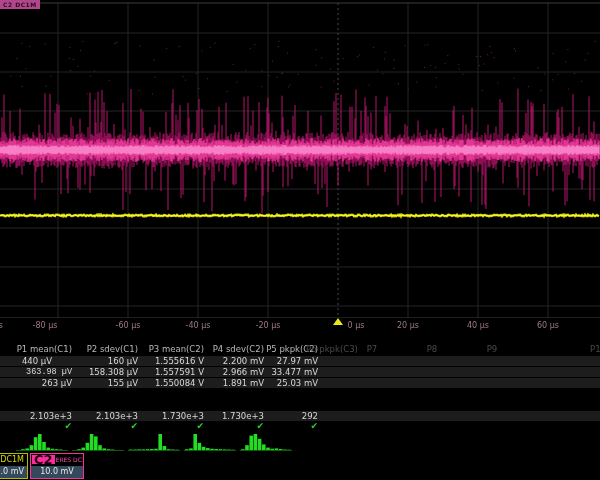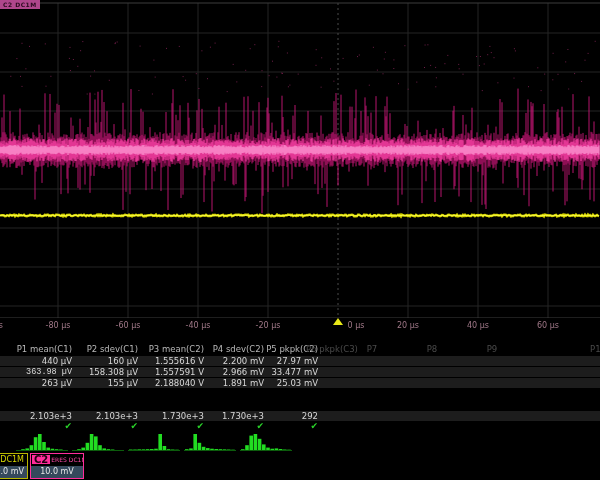--- a/index.html
+++ b/index.html
@@ -31,21 +31,21 @@
   
   #bottom-bar{left:0;top:452px;width:600px;height:28px;background:#000;}
   .ch-box{position:absolute;top:1px;height:24px;border:1px solid;overflow:hidden;font-size:8px;}
   .ch-top{height:12px;line-height:12px;background:#000;white-space:nowrap;}
   .ch-bot{height:12px;line-height:12px;background:#35495c;color:#e8e8e8;text-align:center;white-space:nowrap;}
   #c1-box{left:-30px;width:56px;border-color:#b8b800;}
   #c1-box .ch-top{color:#d8d800;text-align:right;padding-right:3px;}
   #c1-box .ch-bot{text-align:right;padding-right:3px;}
   #c2-box{left:30px;width:52px;border-color:#ff2d9b;}
   #c2-badge{display:inline-block;background:#ff2d9b;color:#200010;font-weight:bold;
-            font-size:10px;padding:0 2px;margin:1px 1px 0 1px;line-height:9px;vertical-align:top;}
+            font-size:13px;padding:0 2px;margin:1px 1px 0 1px;line-height:9px;vertical-align:top;}
   #c2-coupling{color:#ff4aa8;font-size:6px;}
 </style>
 </head>
 <body>
 
 <div id="screen">
 
   <div id="grid-area" class="abs">
     <svg id="wave-svg" width="600" height="318">
         <line x1="0" y1="33" x2="600" y2="33" stroke="#242424" stroke-width="1"></line>
@@ -73,21 +73,21 @@
         <path d="M0 215.38L1 215.40L2 215.11L3 215.29L4 215.46L5 216.21L6 216.17L7 215.22L8 215.40L9 216.00L10 214.94L11 215.21L12 215.70L13 215.21L14 214.77L15 216.25L16 214.97L17 215.60L18 216.08L19 214.69L20 215.48L21 215.02L22 215.59L23 215.44L24 214.78L25 215.80L26 216.05L27 216.22L28 215.77L29 215.66L30 214.93L31 215.20L32 215.29L33 215.16L34 215.74L35 215.37L36 215.30L37 216.27L38 215.65L39 215.96L40 215.17L41 216.16L42 216.26L43 216.03L44 215.75L45 214.83L46 215.45L47 214.71L48 214.78L49 215.90L50 215.31L51 216.01L52 215.10L53 214.99L54 215.79L55 216.12L56 214.66L57 214.64L58 214.82L59 214.98L60 215.68L61 215.95L62 215.09L63 216.35L64 214.99L65 216.22L66 216.35L67 215.06L68 215.04L69 214.62L70 214.76L71 215.97L72 216.08L73 215.90L74 215.34L75 215.17L76 215.00L77 215.45L78 216.02L79 215.05L80 215.28L81 214.89L82 215.60L83 215.31L84 214.70L85 215.60L86 216.24L87 215.25L88 215.35L89 215.92L90 215.21L91 214.95L92 215.85L93 216.10L94 215.64L95 216.28L96 215.43L97 214.69L98 215.83L99 214.61L100 215.82L101 214.65L102 215.87L103 215.77L104 215.08L105 215.52L106 216.12L107 215.00L108 215.67L109 215.40L110 215.44L111 215.73L112 216.24L113 214.63L114 215.93L115 215.33L116 215.93L117 215.69L118 216.05L119 215.65L120 215.78L121 216.10L122 215.44L123 216.13L124 215.34L125 214.70L126 214.95L127 215.04L128 215.78L129 214.73L130 215.92L131 215.33L132 216.33L133 215.13L134 215.70L135 215.37L136 214.79L137 215.20L138 215.62L139 214.99L140 215.37L141 214.72L142 214.93L143 216.17L144 216.36L145 215.71L146 216.22L147 215.41L148 215.55L149 215.15L150 215.31L151 214.87L152 215.13L153 215.80L154 215.46L155 215.70L156 214.68L157 216.07L158 215.86L159 215.37L160 216.10L161 215.68L162 215.99L163 216.05L164 215.08L165 215.24L166 215.56L167 215.99L168 216.19L169 214.99L170 215.65L171 215.91L172 215.79L173 215.86L174 215.13L175 215.91L176 215.98L177 214.95L178 215.72L179 216.20L180 215.86L181 215.97L182 215.50L183 216.31L184 215.62L185 214.81L186 215.96L187 216.15L188 214.92L189 216.29L190 214.86L191 215.72L192 215.62L193 216.11L194 215.62L195 215.64L196 214.82L197 216.11L198 215.21L199 215.53L200 216.23L201 216.05L202 215.63L203 215.39L204 215.58L205 215.76L206 214.84L207 215.58L208 216.00L209 216.04L210 215.80L211 216.00L212 215.70L213 214.90L214 215.43L215 214.92L216 215.38L217 215.33L218 215.01L219 216.06L220 215.73L221 215.62L222 215.03L223 214.80L224 216.23L225 215.71L226 215.64L227 216.18L228 215.46L229 215.31L230 215.16L231 214.76L232 216.16L233 215.75L234 215.43L235 214.84L236 214.64L237 215.16L238 214.62L239 214.74L240 215.35L241 214.95L242 215.52L243 215.25L244 215.27L245 214.74L246 214.80L247 215.02L248 214.72L249 216.37L250 215.61L251 215.82L252 215.39L253 215.97L254 215.70L255 215.37L256 215.12L257 214.81L258 216.28L259 216.00L260 214.78L261 215.52L262 215.29L263 215.61L264 215.87L265 215.84L266 215.58L267 215.07L268 216.01L269 214.83L270 215.67L271 216.25L272 215.31L273 216.08L274 216.38L275 216.16L276 215.80L277 214.67L278 215.81L279 215.18L280 215.94L281 215.70L282 215.84L283 215.39L284 216.00L285 215.36L286 215.31L287 215.35L288 214.60L289 214.82L290 214.68L291 215.53L292 214.80L293 216.04L294 215.60L295 215.52L296 215.99L297 214.87L298 215.79L299 214.99L300 215.12L301 215.53L302 214.90L303 216.39L304 215.69L305 215.48L306 215.37L307 214.98L308 215.22L309 214.67L310 214.77L311 215.44L312 215.59L313 215.92L314 214.89L315 215.13L316 215.32L317 214.91L318 216.12L319 215.49L320 215.55L321 215.37L322 215.06L323 215.69L324 215.76L325 215.90L326 215.57L327 214.87L328 214.94L329 216.16L330 214.91L331 216.01L332 214.78L333 214.74L334 215.25L335 216.00L336 215.71L337 215.01L338 216.11L339 215.08L340 215.27L341 214.95L342 215.19L343 215.48L344 215.57L345 214.74L346 214.92L347 216.28L348 215.84L349 214.96L350 215.20L351 214.95L352 214.73L353 215.07L354 216.23L355 216.05L356 216.23L357 216.08L358 214.66L359 214.68L360 215.30L361 215.96L362 216.18L363 215.82L364 214.82L365 215.94L366 214.71L367 214.87L368 215.63L369 215.67L370 214.91L371 216.33L372 216.14L373 216.27L374 215.14L375 215.13L376 216.35L377 215.97L378 214.92L379 215.03L380 215.42L381 216.03L382 215.45L383 215.61L384 215.56L385 215.45L386 215.02L387 215.41L388 215.84L389 215.58L390 215.68L391 214.69L392 216.27L393 215.30L394 216.15L395 215.27L396 216.26L397 215.56L398 214.77L399 215.84L400 214.80L401 216.39L402 214.64L403 215.20L404 215.64L405 215.59L406 215.63L407 215.21L408 216.02L409 215.27L410 216.24L411 214.96L412 215.45L413 215.74L414 216.03L415 216.34L416 214.92L417 215.57L418 215.99L419 216.12L420 215.55L421 215.82L422 215.34L423 214.93L424 215.07L425 215.87L426 215.76L427 214.88L428 215.44L429 215.11L430 215.01L431 215.62L432 214.65L433 214.91L434 215.66L435 215.45L436 214.82L437 215.07L438 215.59L439 215.83L440 216.25L441 215.99L442 215.09L443 215.14L444 215.92L445 216.14L446 215.89L447 216.13L448 214.92L449 214.75L450 215.06L451 215.29L452 215.93L453 215.49L454 215.18L455 215.33L456 216.04L457 214.82L458 216.27L459 216.03L460 215.62L461 215.85L462 216.28L463 214.91L464 215.97L465 214.83L466 216.00L467 215.79L468 215.38L469 215.88L470 216.10L471 216.00L472 214.74L473 215.24L474 214.93L475 216.09L476 215.28L477 215.07L478 215.74L479 214.99L480 215.33L481 214.78L482 215.31L483 216.17L484 215.06L485 214.94L486 215.49L487 215.79L488 215.91L489 216.33L490 215.71L491 216.01L492 215.75L493 215.48L494 214.89L495 215.19L496 215.01L497 214.99L498 215.24L499 215.54L500 215.41L501 214.97L502 216.35L503 215.11L504 214.75L505 214.75L506 214.96L507 216.20L508 215.32L509 214.93L510 215.29L511 216.36L512 215.71L513 216.12L514 215.32L515 215.11L516 215.38L517 215.45L518 214.82L519 215.25L520 214.76L521 215.56L522 216.24L523 215.78L524 216.35L525 215.47L526 214.83L527 215.88L528 215.26L529 214.86L530 215.66L531 215.59L532 215.31L533 215.21L534 215.43L535 215.04L536 214.80L537 215.63L538 215.99L539 216.09L540 216.02L541 215.47L542 215.93L543 215.05L544 216.37L545 214.62L546 214.95L547 215.61L548 215.22L549 215.68L550 215.30L551 215.66L552 216.00L553 215.84L554 215.59L555 215.16L556 214.93L557 216.39L558 215.91L559 215.94L560 215.23L561 215.01L562 215.73L563 214.69L564 216.34L565 214.87L566 215.72L567 214.89L568 214.77L569 215.65L570 216.01L571 215.44L572 215.77L573 215.10L574 215.33L575 216.15L576 214.71L577 215.69L578 215.83L579 215.28L580 215.84L581 216.03L582 215.06L583 216.20L584 216.12L585 214.60L586 216.01L587 216.19L588 214.61L589 215.88L590 215.14L591 216.04L592 216.26L593 214.73L594 215.80L595 216.15L596 215.71L597 215.04L598 215.79L599 216.18" stroke="#d6d600" stroke-width="2.4" fill="none"></path>
         <path d="M0 215.44L1 215.45L2 215.30L3 215.39L4 215.48L5 215.85L6 215.83L7 215.36L8 215.45L9 215.75L10 215.22L11 215.36L12 215.60L13 215.36L14 215.14L15 215.87L16 215.24L17 215.55L18 215.79L19 215.10L20 215.49L21 215.26L22 215.54L23 215.47L24 215.14L25 215.65L26 215.77L27 215.86L28 215.63L29 215.58L30 215.22L31 215.35L32 215.39L33 215.33L34 215.62L35 215.43L36 215.40L37 215.88L38 215.57L39 215.73L40 215.33L41 215.83L42 215.88L43 215.77L44 215.63L45 215.16L46 215.47L47 215.10L48 215.14L49 215.70L50 215.40L51 215.76L52 215.30L53 215.24L54 215.64L55 215.81L56 215.08L57 215.07L58 215.16L59 215.24L60 215.59L61 215.73L62 215.30L63 215.92L64 215.24L65 215.86L66 215.92L67 215.28L68 215.27L69 215.06L70 215.13L71 215.73L72 215.79L73 215.70L74 215.42L75 215.33L76 215.25L77 215.47L78 215.76L79 215.27L80 215.39L81 215.20L82 215.55L83 215.41L84 215.10L85 215.55L86 215.87L87 215.37L88 215.42L89 215.71L90 215.35L91 215.23L92 215.68L93 215.80L94 215.57L95 215.89L96 215.47L97 215.09L98 215.67L99 215.05L100 215.66L101 215.08L102 215.69L103 215.63L104 215.29L105 215.51L106 215.81L107 215.25L108 215.58L109 215.45L110 215.47L111 215.62L112 215.87L113 215.06L114 215.71L115 215.42L116 215.72L117 215.60L118 215.78L119 215.57L120 215.64L121 215.80L122 215.47L123 215.82L124 215.42L125 215.10L126 215.23L127 215.27L128 215.64L129 215.11L130 215.71L131 215.42L132 215.92L133 215.32L134 215.60L135 215.43L136 215.15L137 215.35L138 215.56L139 215.25L140 215.44L141 215.11L142 215.22L143 215.83L144 215.93L145 215.61L146 215.86L147 215.45L148 215.53L149 215.32L150 215.41L151 215.18L152 215.31L153 215.65L154 215.48L155 215.60L156 215.09L157 215.79L158 215.68L159 215.44L160 215.80L161 215.59L162 215.74L163 215.77L164 215.29L165 215.37L166 215.53L167 215.75L168 215.84L169 215.24L170 215.57L171 215.70L172 215.64L173 215.68L174 215.31L175 215.70L176 215.74L177 215.23L178 215.61L179 215.85L180 215.68L181 215.73L182 215.50L183 215.91L184 215.56L185 215.15L186 215.73L187 215.83L188 215.21L189 215.90L190 215.18L191 215.61L192 215.56L193 215.81L194 215.56L195 215.57L196 215.16L197 215.80L198 215.36L199 215.51L200 215.87L201 215.78L202 215.57L203 215.44L204 215.54L205 215.63L206 215.17L207 215.54L208 215.75L209 215.77L210 215.65L211 215.75L212 215.60L213 215.20L214 215.46L215 215.21L216 215.44L217 215.42L218 215.26L219 215.78L220 215.61L221 215.56L222 215.27L223 215.15L224 215.87L225 215.61L226 215.57L227 215.84L228 215.48L229 215.40L230 215.33L231 215.13L232 215.83L233 215.63L234 215.47L235 215.17L236 215.07L237 215.33L238 215.06L239 215.12L240 215.43L241 215.23L242 215.51L243 215.38L244 215.39L245 215.12L246 215.15L247 215.26L248 215.11L249 215.94L250 215.55L251 215.66L252 215.44L253 215.74L254 215.60L255 215.44L256 215.31L257 215.16L258 215.89L259 215.75L260 215.14L261 215.51L262 215.39L263 215.55L264 215.68L265 215.67L266 215.54L267 215.28L268 215.75L269 215.17L270 215.59L271 215.87L272 215.40L273 215.79L274 215.94L275 215.83L276 215.65L277 215.08L278 215.65L279 215.34L280 215.72L281 215.60L282 215.67L283 215.45L284 215.75L285 215.43L286 215.40L287 215.42L288 215.05L289 215.16L290 215.09L291 215.52L292 215.15L293 215.77L294 215.55L295 215.51L296 215.74L297 215.19L298 215.64L299 215.24L300 215.31L301 215.51L302 215.20L303 215.94L304 215.60L305 215.49L306 215.44L307 215.24L308 215.36L309 215.08L310 215.13L311 215.47L312 215.55L313 215.71L314 215.20L315 215.31L316 215.41L317 215.21L318 215.81L319 215.49L320 215.52L321 215.44L322 215.28L323 215.59L324 215.63L325 215.70L326 215.53L327 215.18L328 215.22L329 215.83L330 215.21L331 215.75L332 215.14L333 215.12L334 215.37L335 215.75L336 215.61L337 215.26L338 215.80L339 215.29L340 215.39L341 215.22L342 215.34L343 215.49L344 215.54L345 215.12L346 215.21L347 215.89L348 215.67L349 215.23L350 215.35L351 215.23L352 215.12L353 215.29L354 215.86L355 215.77L356 215.87L357 215.79L358 215.08L359 215.09L360 215.40L361 215.73L362 215.84L363 215.66L364 215.16L365 215.72L366 215.10L367 215.18L368 215.56L369 215.58L370 215.21L371 215.91L372 215.82L373 215.88L374 215.32L375 215.31L376 215.93L377 215.74L378 215.21L379 215.26L380 215.46L381 215.76L382 215.48L383 215.56L384 215.53L385 215.48L386 215.26L387 215.45L388 215.67L389 215.54L390 215.59L391 215.09L392 215.88L393 215.40L394 215.82L395 215.39L396 215.88L397 215.53L398 215.14L399 215.67L400 215.15L401 215.94L402 215.07L403 215.35L404 215.57L405 215.55L406 215.57L407 215.35L408 215.76L409 215.39L410 215.87L411 215.23L412 215.48L413 215.62L414 215.76L415 215.92L416 215.21L417 215.53L418 215.75L419 215.81L420 215.52L421 215.66L422 215.42L423 215.22L424 215.29L425 215.69L426 215.63L427 215.19L428 215.47L429 215.30L430 215.26L431 215.56L432 215.08L433 215.20L434 215.58L435 215.48L436 215.16L437 215.29L438 215.55L439 215.66L440 215.88L441 215.74L442 215.29L443 215.32L444 215.71L445 215.82L446 215.69L447 215.82L448 215.21L449 215.13L450 215.28L451 215.39L452 215.71L453 215.49L454 215.34L455 215.41L456 215.77L457 215.16L458 215.88L459 215.76L460 215.56L461 215.67L462 215.89L463 215.21L464 215.73L465 215.16L466 215.75L467 215.64L468 215.44L469 215.69L470 215.80L471 215.75L472 215.12L473 215.37L474 215.22L475 215.80L476 215.39L477 215.29L478 215.62L479 215.25L480 215.41L481 215.14L482 215.41L483 215.84L484 215.28L485 215.22L486 215.49L487 215.65L488 215.71L489 215.91L490 215.61L491 215.75L492 215.63L493 215.49L494 215.20L495 215.35L496 215.25L497 215.25L498 215.37L499 215.52L500 215.45L501 215.23L502 215.92L503 215.30L504 215.12L505 215.13L506 215.23L507 215.85L508 215.41L509 215.21L510 215.40L511 215.93L512 215.61L513 215.81L514 215.41L515 215.30L516 215.44L517 215.48L518 215.16L519 215.37L520 215.13L521 215.53L522 215.87L523 215.64L524 215.93L525 215.48L526 215.17L527 215.69L528 215.38L529 215.18L530 215.58L531 215.54L532 215.41L533 215.35L534 215.46L535 215.27L536 215.15L537 215.57L538 215.74L539 215.80L540 215.76L541 215.48L542 215.72L543 215.28L544 215.94L545 215.06L546 215.22L547 215.56L548 215.36L549 215.59L550 215.40L551 215.58L552 215.75L553 215.67L554 215.54L555 215.33L556 215.21L557 215.94L558 215.71L559 215.72L560 215.36L561 215.26L562 215.62L563 215.09L564 215.92L565 215.19L566 215.61L567 215.19L568 215.13L569 215.57L570 215.75L571 215.47L572 215.64L573 215.30L574 215.41L575 215.82L576 215.11L577 215.60L578 215.67L579 215.39L580 215.67L581 215.76L582 215.28L583 215.85L584 215.81L585 215.05L586 215.76L587 215.84L588 215.06L589 215.69L590 215.32L591 215.77L592 215.88L593 215.12L594 215.65L595 215.82L596 215.61L597 215.27L598 215.64L599 215.84" stroke="#ffff55" stroke-width="0.8" fill="none"></path>
       </svg>
   </div>
 
   <div id="trace-label" class="abs">C2 DC1M</div>
 
   <div id="axis-strip" class="abs">
     <div id="trig-marker" style="left: 338px;"></div>
   <div class="tick-label" style="left: -12px;">-100 µs</div>
-      <div class="tick-label" style="left: 58px;">-80 µs</div>
+      <div class="tick-label" style="left: 45px;">-80 µs</div>
       <div class="tick-label" style="left: 128px;">-60 µs</div>
       <div class="tick-label" style="left: 198px;">-40 µs</div>
       <div class="tick-label" style="left: 268px;">-20 µs</div>
       <div class="tick-label" style="left: 356px;">0 µs</div>
       <div class="tick-label" style="left: 408px;">20 µs</div>
       <div class="tick-label" style="left: 478px;">40 µs</div>
       <div class="tick-label" style="left: 548px;">60 µs</div>
     </div>
 
   <div id="meas-table" class="abs">
@@ -98,37 +98,37 @@
         <div class="t-cell t-head" style="left: 202px; width: 62px;">P4 sdev(C2)</div>
         <div class="t-cell t-head" style="left: 256px; width: 62px;">P5 pkpk(C2)</div>
         <div class="t-head-dim" style="left: 320px; padding-left: 24px;">P6 pkpk(C3)</div>
         <div class="t-head-dim" style="left: 372px;">P7</div>
         <div class="t-head-dim" style="left: 432px;">P8</div>
         <div class="t-head-dim" style="left: 492px;">P9</div>
         <div class="t-head-dim" style="left: 548px; margin-top: 29px;">P10</div>
         <div class="t-head-dim" style="left: 598px;">P11</div>
       </div>
       <div class="t-row striped" style="top: 11px;">
-        <div class="t-cell" style="left: 2px; width: 70px;">440 µV</div>
+        <div class="t-cell" style="left: 2px; width: 70px; text-align: center;">440 µV</div>
         <div class="t-cell" style="left: 68px; width: 70px;">160 µV</div>
         <div class="t-cell" style="left: 134px; width: 70px;">1.555616 V</div>
         <div class="t-cell" style="left: 194px; width: 70px;">2.200 mV</div>
         <div class="t-cell" style="left: 248px; width: 70px;">27.97 mV</div>
       </div>
       <div class="t-row striped" style="top: 22px;">
         <div class="t-cell" style="left: 2px; width: 70px; font-family: Liberation Mono, monospace;">363.98 µV</div>
         <div class="t-cell" style="left: 68px; width: 70px;">158.308 µV</div>
         <div class="t-cell" style="left: 134px; width: 70px;">1.557591 V</div>
         <div class="t-cell" style="left: 194px; width: 70px;">2.966 mV</div>
         <div class="t-cell" style="left: 248px; width: 70px;">33.477 mV</div>
       </div>
       <div class="t-row striped" style="top: 33px;">
         <div class="t-cell" style="left: 2px; width: 70px;">263 µV</div>
         <div class="t-cell" style="left: 68px; width: 70px;">155 µV</div>
-        <div class="t-cell" style="left: 134px; width: 70px;">2.188040 V</div>
+        <div class="t-cell" style="left: 134px; width: 70px;">1.550084 V</div>
         <div class="t-cell" style="left: 194px; width: 70px;">1.891 mV</div>
         <div class="t-cell" style="left: 248px; width: 70px;">25.03 mV</div>
       </div>
       <div class="t-row striped" style="top: 66px;">
         <div class="t-cell" style="left: 2px; width: 70px;">2.103e+3</div>
         <div class="t-cell" style="left: 68px; width: 70px;">2.103e+3</div>
         <div class="t-cell" style="left: 134px; width: 70px;">1.730e+3</div>
         <div class="t-cell" style="left: 194px; width: 70px;">1.730e+3</div>
         <div class="t-cell" style="left: 248px; width: 70px;">292</div>
       </div>

